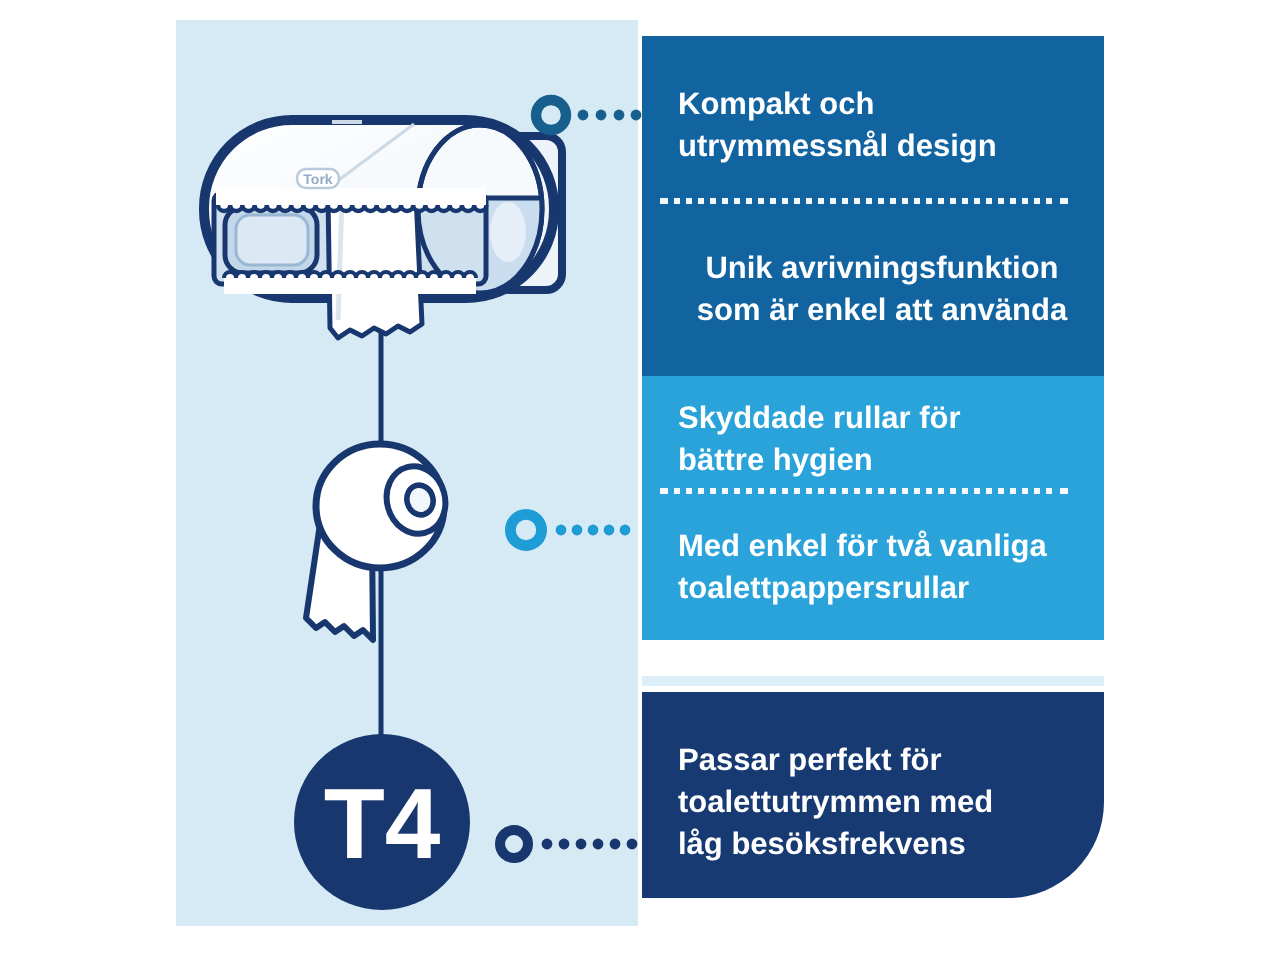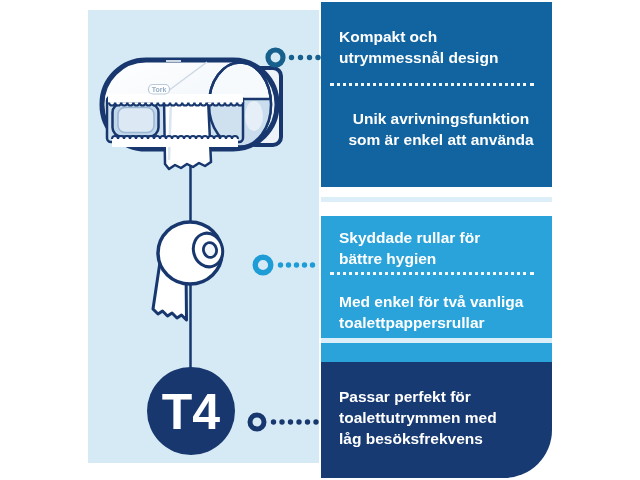--- a/index.html
+++ b/index.html
@@ -9,23 +9,23 @@
   }
   .illustration-bg{
     position:absolute;left:88px;top:10px;width:231px;height:453px;
     background:#d6eaf5;
   }
   .svg-layer{position:absolute;left:0;top:0;width:640px;height:480px;}
   .panel{
     position:absolute;left:321px;width:231px;box-sizing:border-box;
     padding:0 16px 0 18px;color:#ffffff;
   }
-  .panel-1{top:2px;height:185px;background:#1164a0;}
-  .panel-2{top:216px;height:163px;background:#29a3da;}
-  .panel-3{top:346px;height:116px;background:#173a72;border-radius:0 0 48px 0;margin-top:16px;}
+  .panel-1{top:18px;height:185px;background:#1164a0;}
+  .panel-2{top:188px;height:132px;background:#29a3da;}
+  .panel-3{top:346px;height:103px;background:#173a72;border-radius:0 0 48px 0;}
   .strip{position:absolute;left:321px;width:231px;background:#dceef8;}
   .strip-1{top:197px;height:5px;}
   .strip-2{top:338px;height:5px;}
   .block{
     font-size:15.5px;font-weight:bold;line-height:21px;
     white-space:pre-line;letter-spacing:0px;width:204px;
   }
   .panel-1 .block-a{padding-top:24px;}
   .panel-2 .block-a{padding-top:11px;}
   .panel-3 .block-a{padding-top:24px;}

